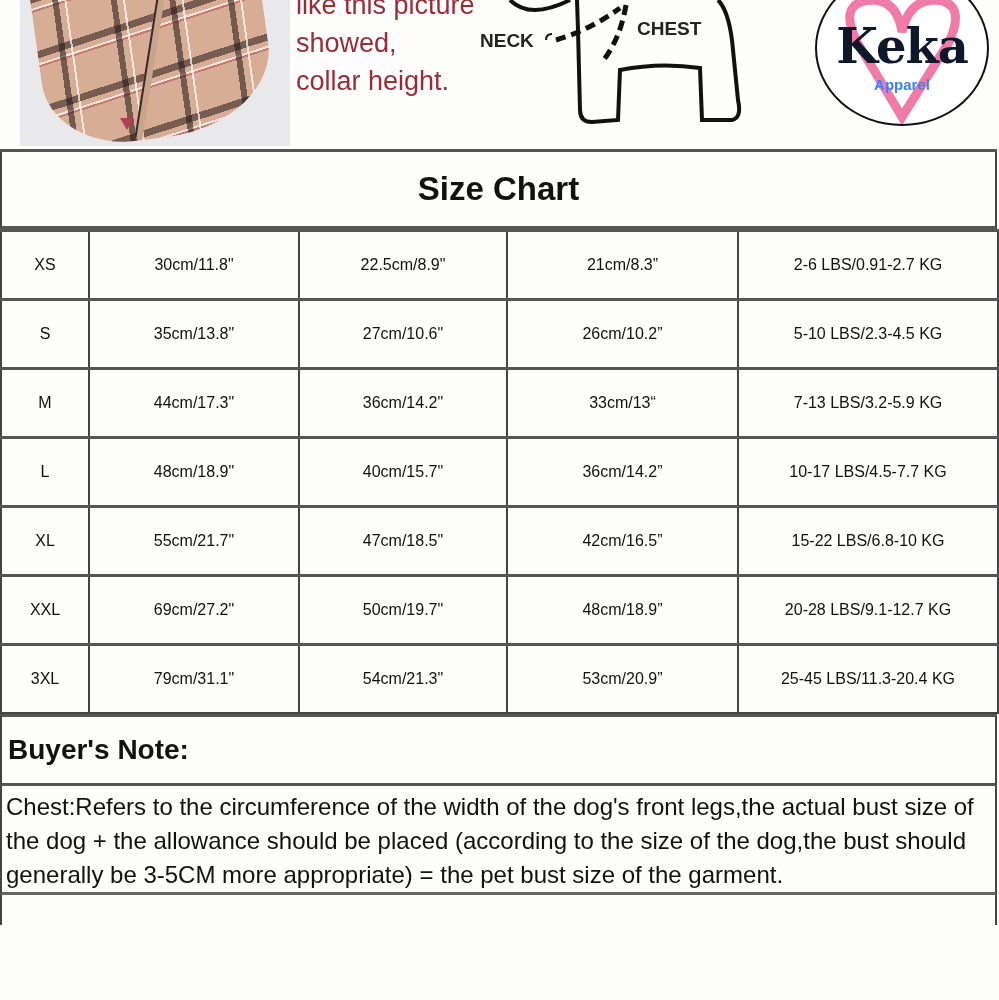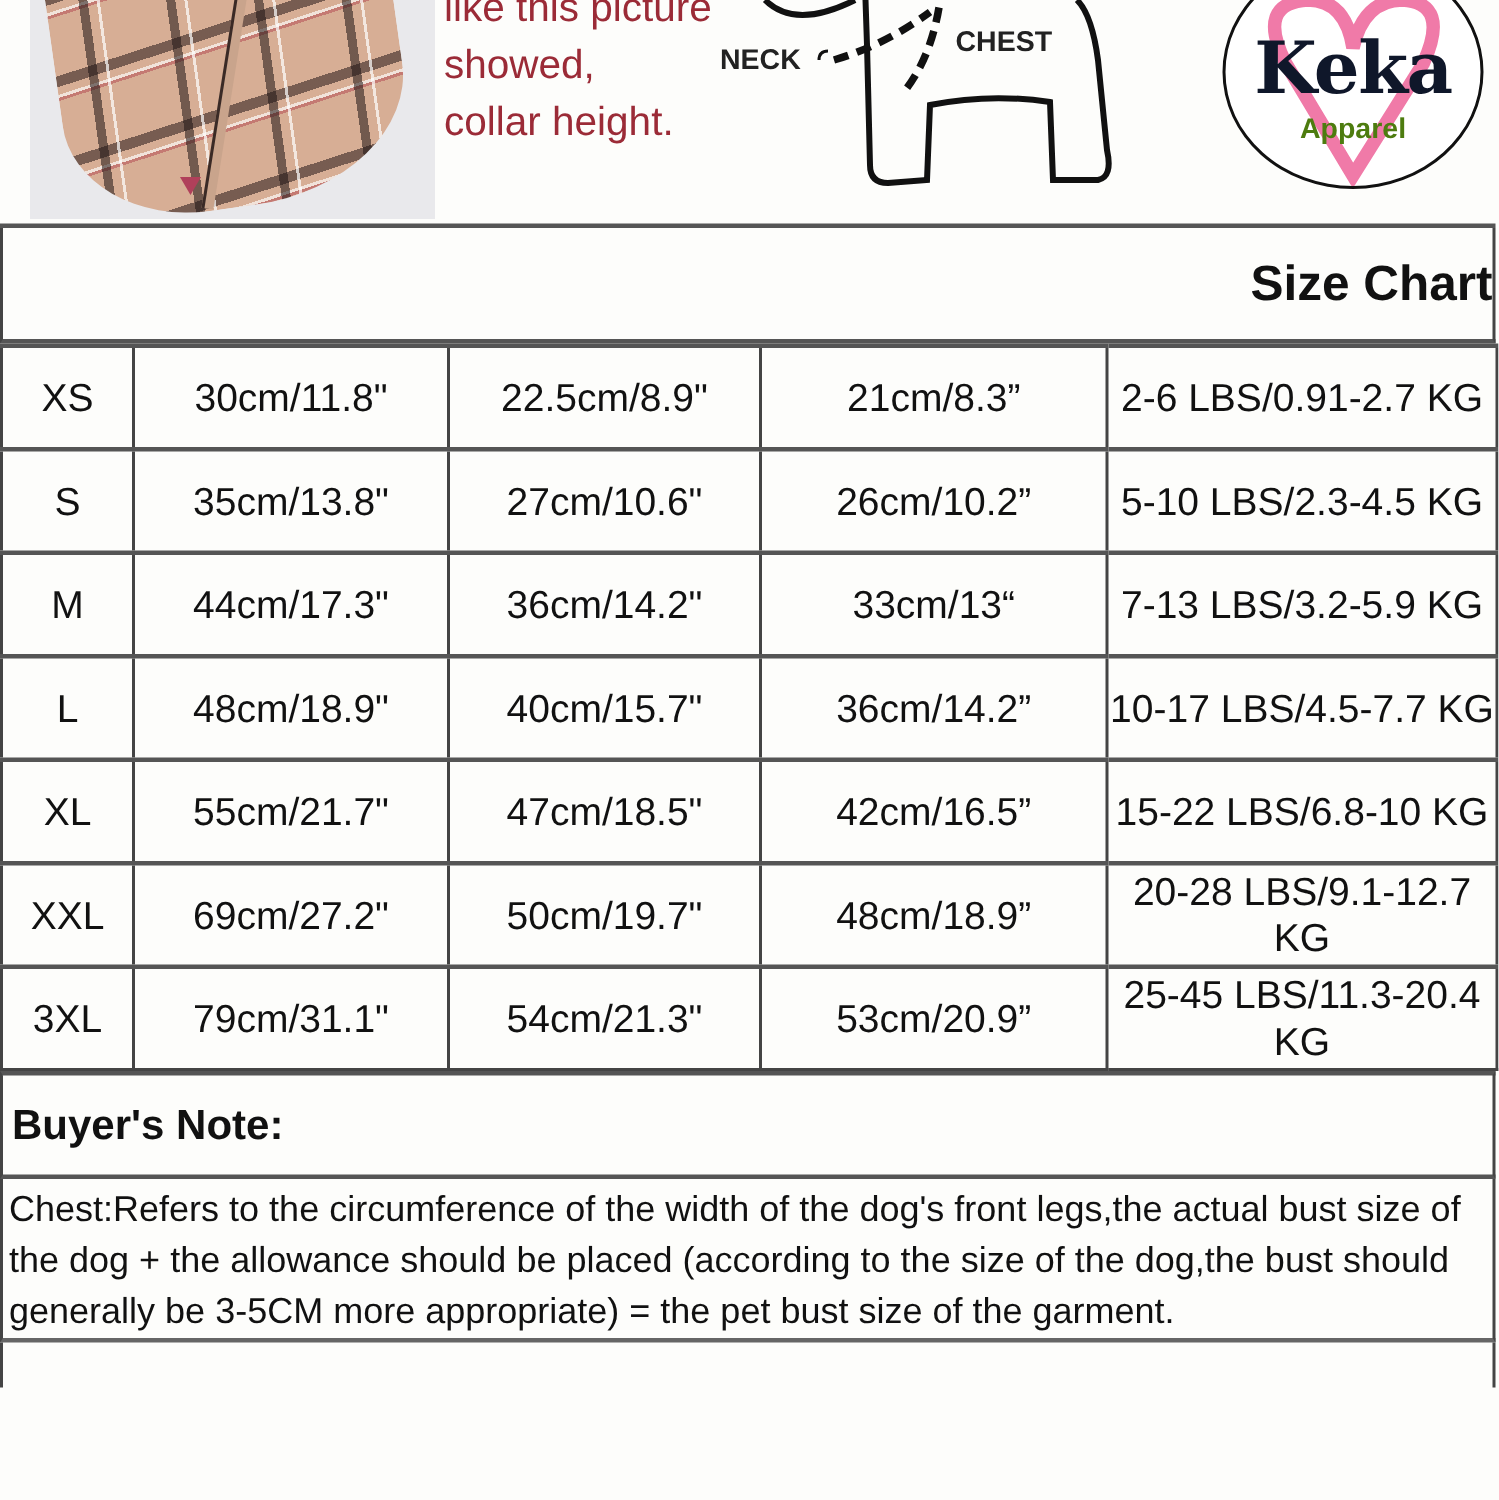--- a/index.html
+++ b/index.html
@@ -12,27 +12,27 @@
       repeating-linear-gradient(170deg, transparent 0 20px, rgba(40,25,25,.55) 20px 27px, transparent 27px 32px, rgba(255,255,255,.65) 32px 34px, rgba(178,70,80,.5) 34px 36px, transparent 36px 54px),
       #d7ae95; transform:rotate(-8deg); }
   .zip { position:absolute; left:126px; top:-10px; width:6px; height:150px; background:#c9a48c; border-left:2px solid #3a2a26; transform:rotate(9deg); }
   .zip-arrow { position:absolute; left:100px; top:118px; width:0; height:0; border-left:7px solid transparent; border-right:7px solid transparent; border-top:12px solid #b0405a; }
   .caption { position:absolute; left:296px; top:-14px; font-size:27px; line-height:38px; color:#9b2b37; }
   .caption div { white-space:nowrap; }
   .diagram { position:absolute; left:470px; top:0; width:300px; height:145px; }
   .lbl { position:absolute; font-weight:bold; font-size:19px; color:#222; }
   .logo { position:absolute; left:815px; top:-30px; width:170px; height:152px; border:2px solid #111; border-radius:50%; background:#fff; overflow:hidden; }
   .logo .brand { position:absolute; left:0; width:100%; top:46px; text-align:center; font-family:"DejaVu Serif", serif; font-weight:bold; font-size:48px; color:#0f172a; letter-spacing:-1px; }
-  .logo .sub { position:absolute; left:0; width:100%; top:104px; text-align:center; font-size:19px; color:#4d7c0f; font-weight:bold; }
+  .logo .sub { position:absolute; left:0; width:100%; top:104px; text-align:center; font-size:15px; color:#3b82f6; font-weight:bold; }
 
   .sheet { position:absolute; left:0; top:149px; width:997px; border-top:3px solid #555; }
-  .title-row { height:74px; border-left:2px solid #444; border-right:2px solid #444; border-bottom:3px solid #555; display:flex; align-items:center; justify-content:flex-end; }
+  .title-row { height:74px; border-left:2px solid #444; border-right:2px solid #444; border-bottom:3px solid #555; display:flex; align-items:center; justify-content:center; }
   .title { font-size:33px; font-weight:bold; }
   table { border-collapse:collapse; width:997px; table-layout:fixed; }
-  td, th { border:2px solid #444; text-align:center; padding:0; font-size:26px; }
+  td, th { border:2px solid #444; text-align:center; padding:0; font-size:16px; }
   th { font-weight:bold; font-size:22px; height:102px; line-height:36px; }
   td { height:66px; }
   tr.data td { border-top:3px solid #555; }
   .note-h { height:66px; border-left:2px solid #444; border-right:2px solid #444; border-bottom:3px solid #555; border-top:3px solid #555; display:flex; align-items:center; padding-left:6px; font-size:28px; font-weight:bold; }
   .note-b { border-left:2px solid #444; border-right:2px solid #444; border-bottom:3px solid #666; padding:4px 6px 6px 4px; font-size:24px; line-height:34px; height:96px; }
   .note-c { border-left:2px solid #444; border-right:2px solid #444; height:30px; }
 </style>
 </head>
 <body>
 

